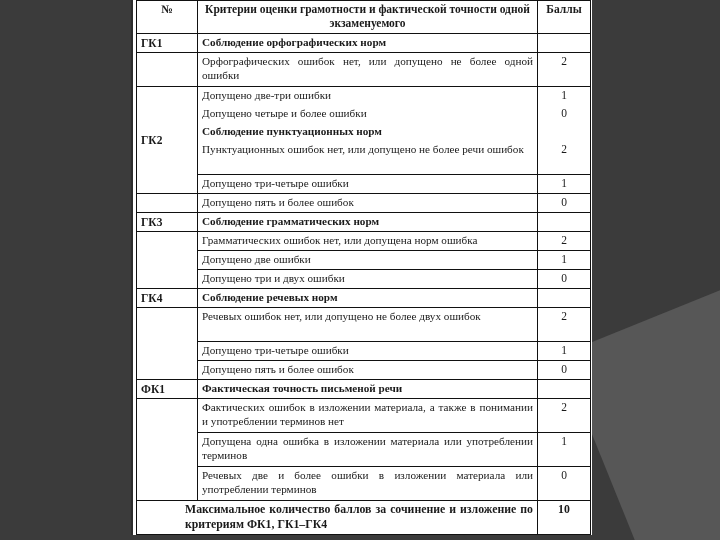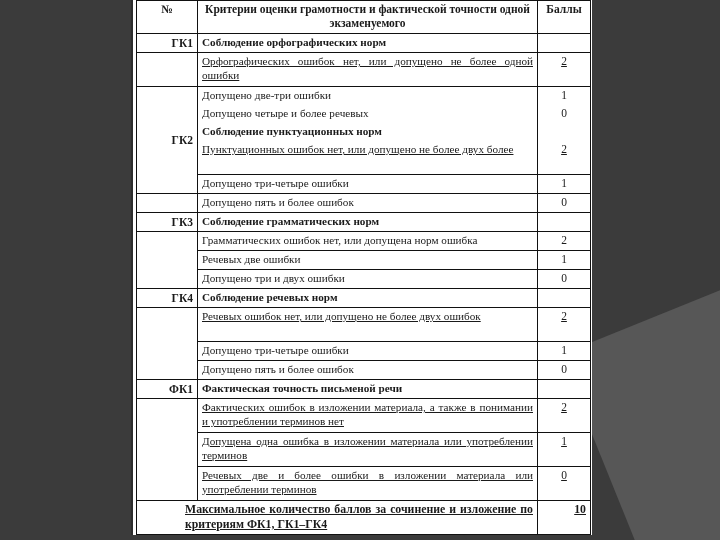--- a/index.html
+++ b/index.html
@@ -22,31 +22,31 @@
   .page {
     position:absolute; left:133px; top:0; width:459px; height:535px;
     background:#ffffff; box-shadow:-2px 0 0 #2e2e2e;
   }
   table {
     position:absolute; left:3px; top:0; width:455px; border-collapse:collapse;
     font-size:11.2px; color:#1a1a1a; line-height:1.25;
   }
   td, th { border:1.3px solid #111; padding:1px 4px; vertical-align:top; }
   th { font-weight:bold; font-size:11.5px; text-align:center; height:30px; }
-  td.num { width:52px; text-align:right; font-weight:bold; font-size:11.5px; vertical-align:middle; }
+  td.num { width:52px; text-align:left; font-weight:bold; font-size:11.5px; vertical-align:middle; }
   td.score { width:44px; text-align:center; font-size:11.5px; }
   td.crit { text-align:justify;margin-left:8px; }
   td.crit.bold { font-weight:bold; }
   tr.r1 td { height:16px; }
-  tr.r2 td { height:31px;text-decoration:underline; }
+  tr.r2 td { height:31px; }
   .gk2-block td { border-top:none; border-bottom:none; }
   .nobord-bottom td { border-bottom:none; }
   .nobord-top td { border-top:none; }
   td.total { font-weight:bold; font-size:11.8px; text-align:justify;padding-left:48px; }
-  td.total-score { font-weight:bold; text-align:right; font-size:11.8px; vertical-align:top; }
+  td.total-score { font-weight:bold; text-align:center; font-size:11.8px; vertical-align:top; }
 </style>
 </head>
 <body>
 
 <div class="bg-right"></div>
 <div class="bg-arc"></div>
 <div class="bg-bottom"></div>
 
 <div class="page">
 <table>
@@ -67,29 +67,29 @@
     <td class="crit">Орфографических ошибок нет, или допущено не более одной ошибки</td>
     <td class="score">2</td>
   </tr>
 
   <tr class="r1 nobord-bottom">
     <td class="num" rowspan="5" style="vertical-align:middle;">ГК2</td>
     <td class="crit">Допущено две-три ошибки</td>
     <td class="score">1</td>
   </tr>
   <tr class="r1 gk2-block">
-    <td class="crit">Допущено четыре и более речевых</td>
+    <td class="crit">Допущено четыре и более ошибки</td>
     <td class="score">0</td>
   </tr>
   <tr class="r1 gk2-block">
     <td class="crit bold">Соблюдение пунктуационных норм</td>
     <td class="score"></td>
   </tr>
   <tr class="r2 nobord-top">
-    <td class="crit">Пунктуационных ошибок нет, или допущено не более двух более</td>
+    <td class="crit">Пунктуационных ошибок нет, или допущено не более речи ошибок</td>
     <td class="score">2</td>
   </tr>
   <tr class="r1">
     <td class="crit">Допущено три-четыре ошибки</td>
     <td class="score">1</td>
   </tr>
   <tr class="r1">
     <td class="num"></td>
     <td class="crit">Допущено пять и более ошибок</td>
     <td class="score">0</td>
@@ -99,21 +99,21 @@
     <td class="num">ГК3</td>
     <td class="crit bold">Соблюдение грамматических норм</td>
     <td class="score"></td>
   </tr>
   <tr class="r1">
     <td class="num" rowspan="3"></td>
     <td class="crit">Грамматических ошибок нет, или допущена норм ошибка</td>
     <td class="score">2</td>
   </tr>
   <tr class="r1">
-    <td class="crit">Речевых две ошибки</td>
+    <td class="crit">Допущено две ошибки</td>
     <td class="score">1</td>
   </tr>
   <tr class="r1">
     <td class="crit">Допущено три и двух ошибки</td>
     <td class="score">0</td>
   </tr>
 
   <tr class="r1">
     <td class="num">ГК4</td>
     <td class="crit bold">Соблюдение речевых норм</td>

